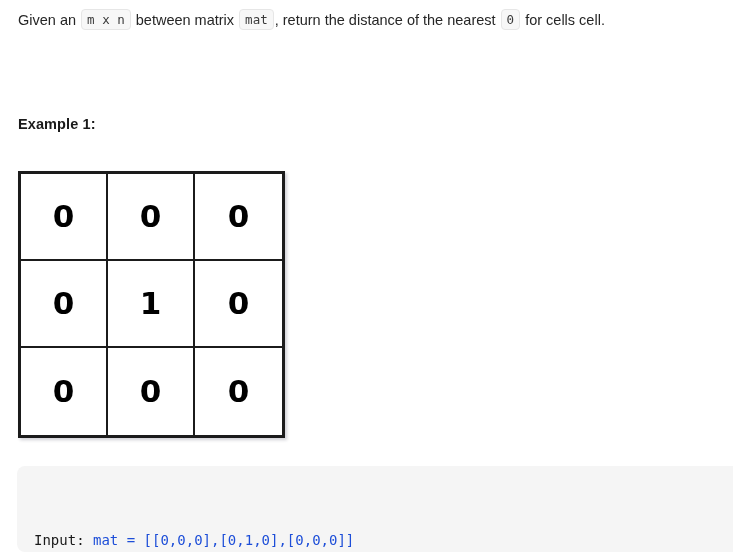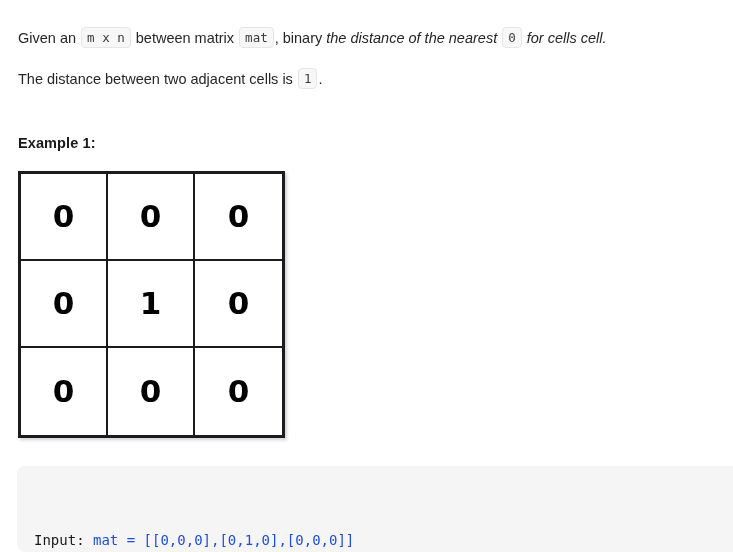--- a/index.html
+++ b/index.html
@@ -30,44 +30,43 @@
     left: 18px;
     font-size: 14.5px;
     line-height: 20px;
     color: #262626;
     white-space: nowrap;
   }
   .para-1 { top: 9px; }
   .para-2 { top: 50px; }
 
   .para em, .para .ital {
-    font-style: italic;
   }
 
   
   .code-badge {
     display: inline-block;
     font-family: "DejaVu Sans Mono", "Liberation Mono", monospace;
     font-size: 12.5px;
     line-height: 15px;
     background: #f7f7f7;
     border: 1px solid #e6e6e6;
     border-radius: 4px;
     padding: 2px 5px 2px 5px;
     color: #3b3b3b;
     vertical-align: 1px;
-    margin: 18px 1px;
+    margin: 0 1px;
     font-style: normal;
   }
 
   
   .example-heading {
     position: absolute;
     left: 18px;
-    top: 135px;
+    top: 116px;
     font-size: 14.5px;
     font-weight: bold;
     color: #1a1a1a;
     letter-spacing: 0.1px;
   }
 
   
   .matrix-figure {
     position: absolute;
     left: 18px;
@@ -118,23 +117,22 @@
     font-weight: normal;
     color: #1a1a1a;
   }
   .code-value { color: #1d4ed8; }
 </style>
 </head>
 <body>
 
 <div class="page">
 
-  <div class="para para-1"><span>Given an </span><span class="code-badge">m x n</span><span> between matrix </span><span class="code-badge">mat</span><span>, binary </span><span class="ital">the distance of the nearest </span><span class="code-badge">0</span><span class="ital"> for cells cell.</span></div>
+  <div class="para para-1"><span>Given an </span><span class="code-badge">m x n</span><span> between matrix </span><span class="code-badge">mat</span><span>, return </span><span class="ital">the distance of the nearest </span><span class="code-badge">0</span><span class="ital"> for cells cell.</span></div>
 
-  <div class="para para-2"><span>The distance between two adjacent cells is </span><span class="code-badge">1</span><span>.</span></div>
 
   <div class="example-heading">Example 1:</div>
 
   <div class="matrix-figure">
     <div class="matrix-cell">0</div>
     <div class="matrix-cell">0</div>
     <div class="matrix-cell col-last">0</div>
     <div class="matrix-cell">0</div>
     <div class="matrix-cell">1</div>
     <div class="matrix-cell col-last">0</div>

